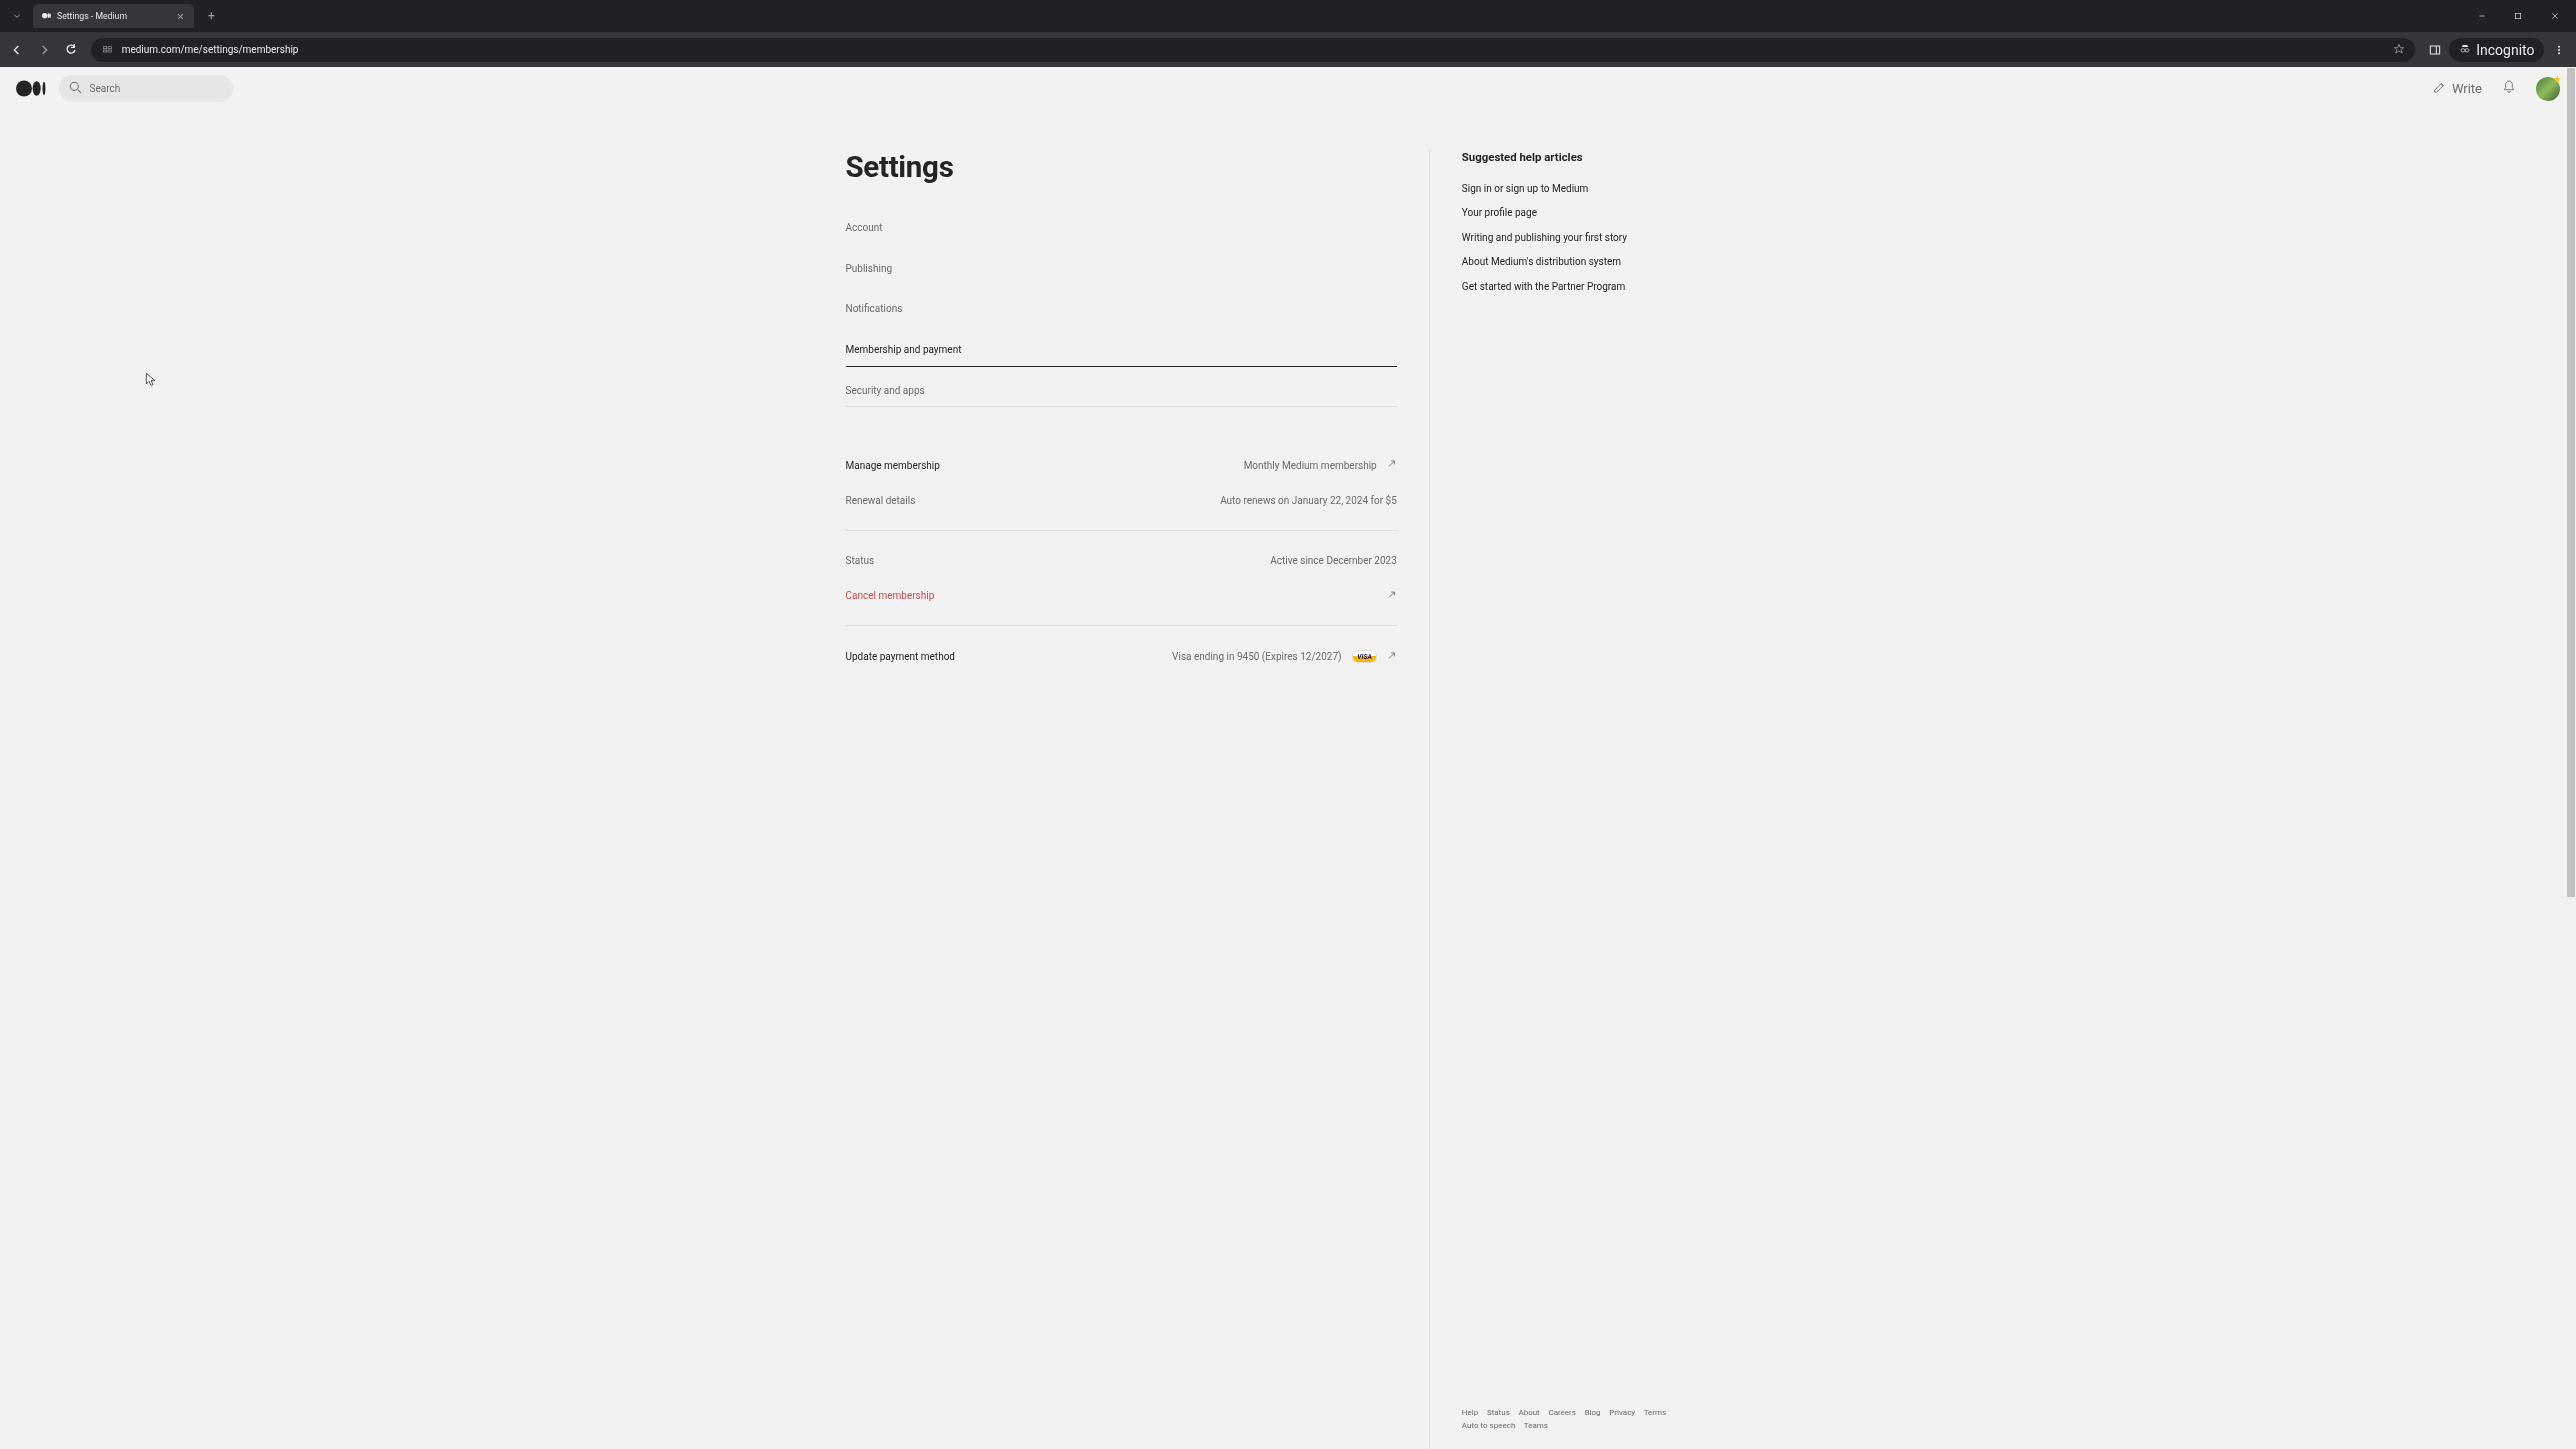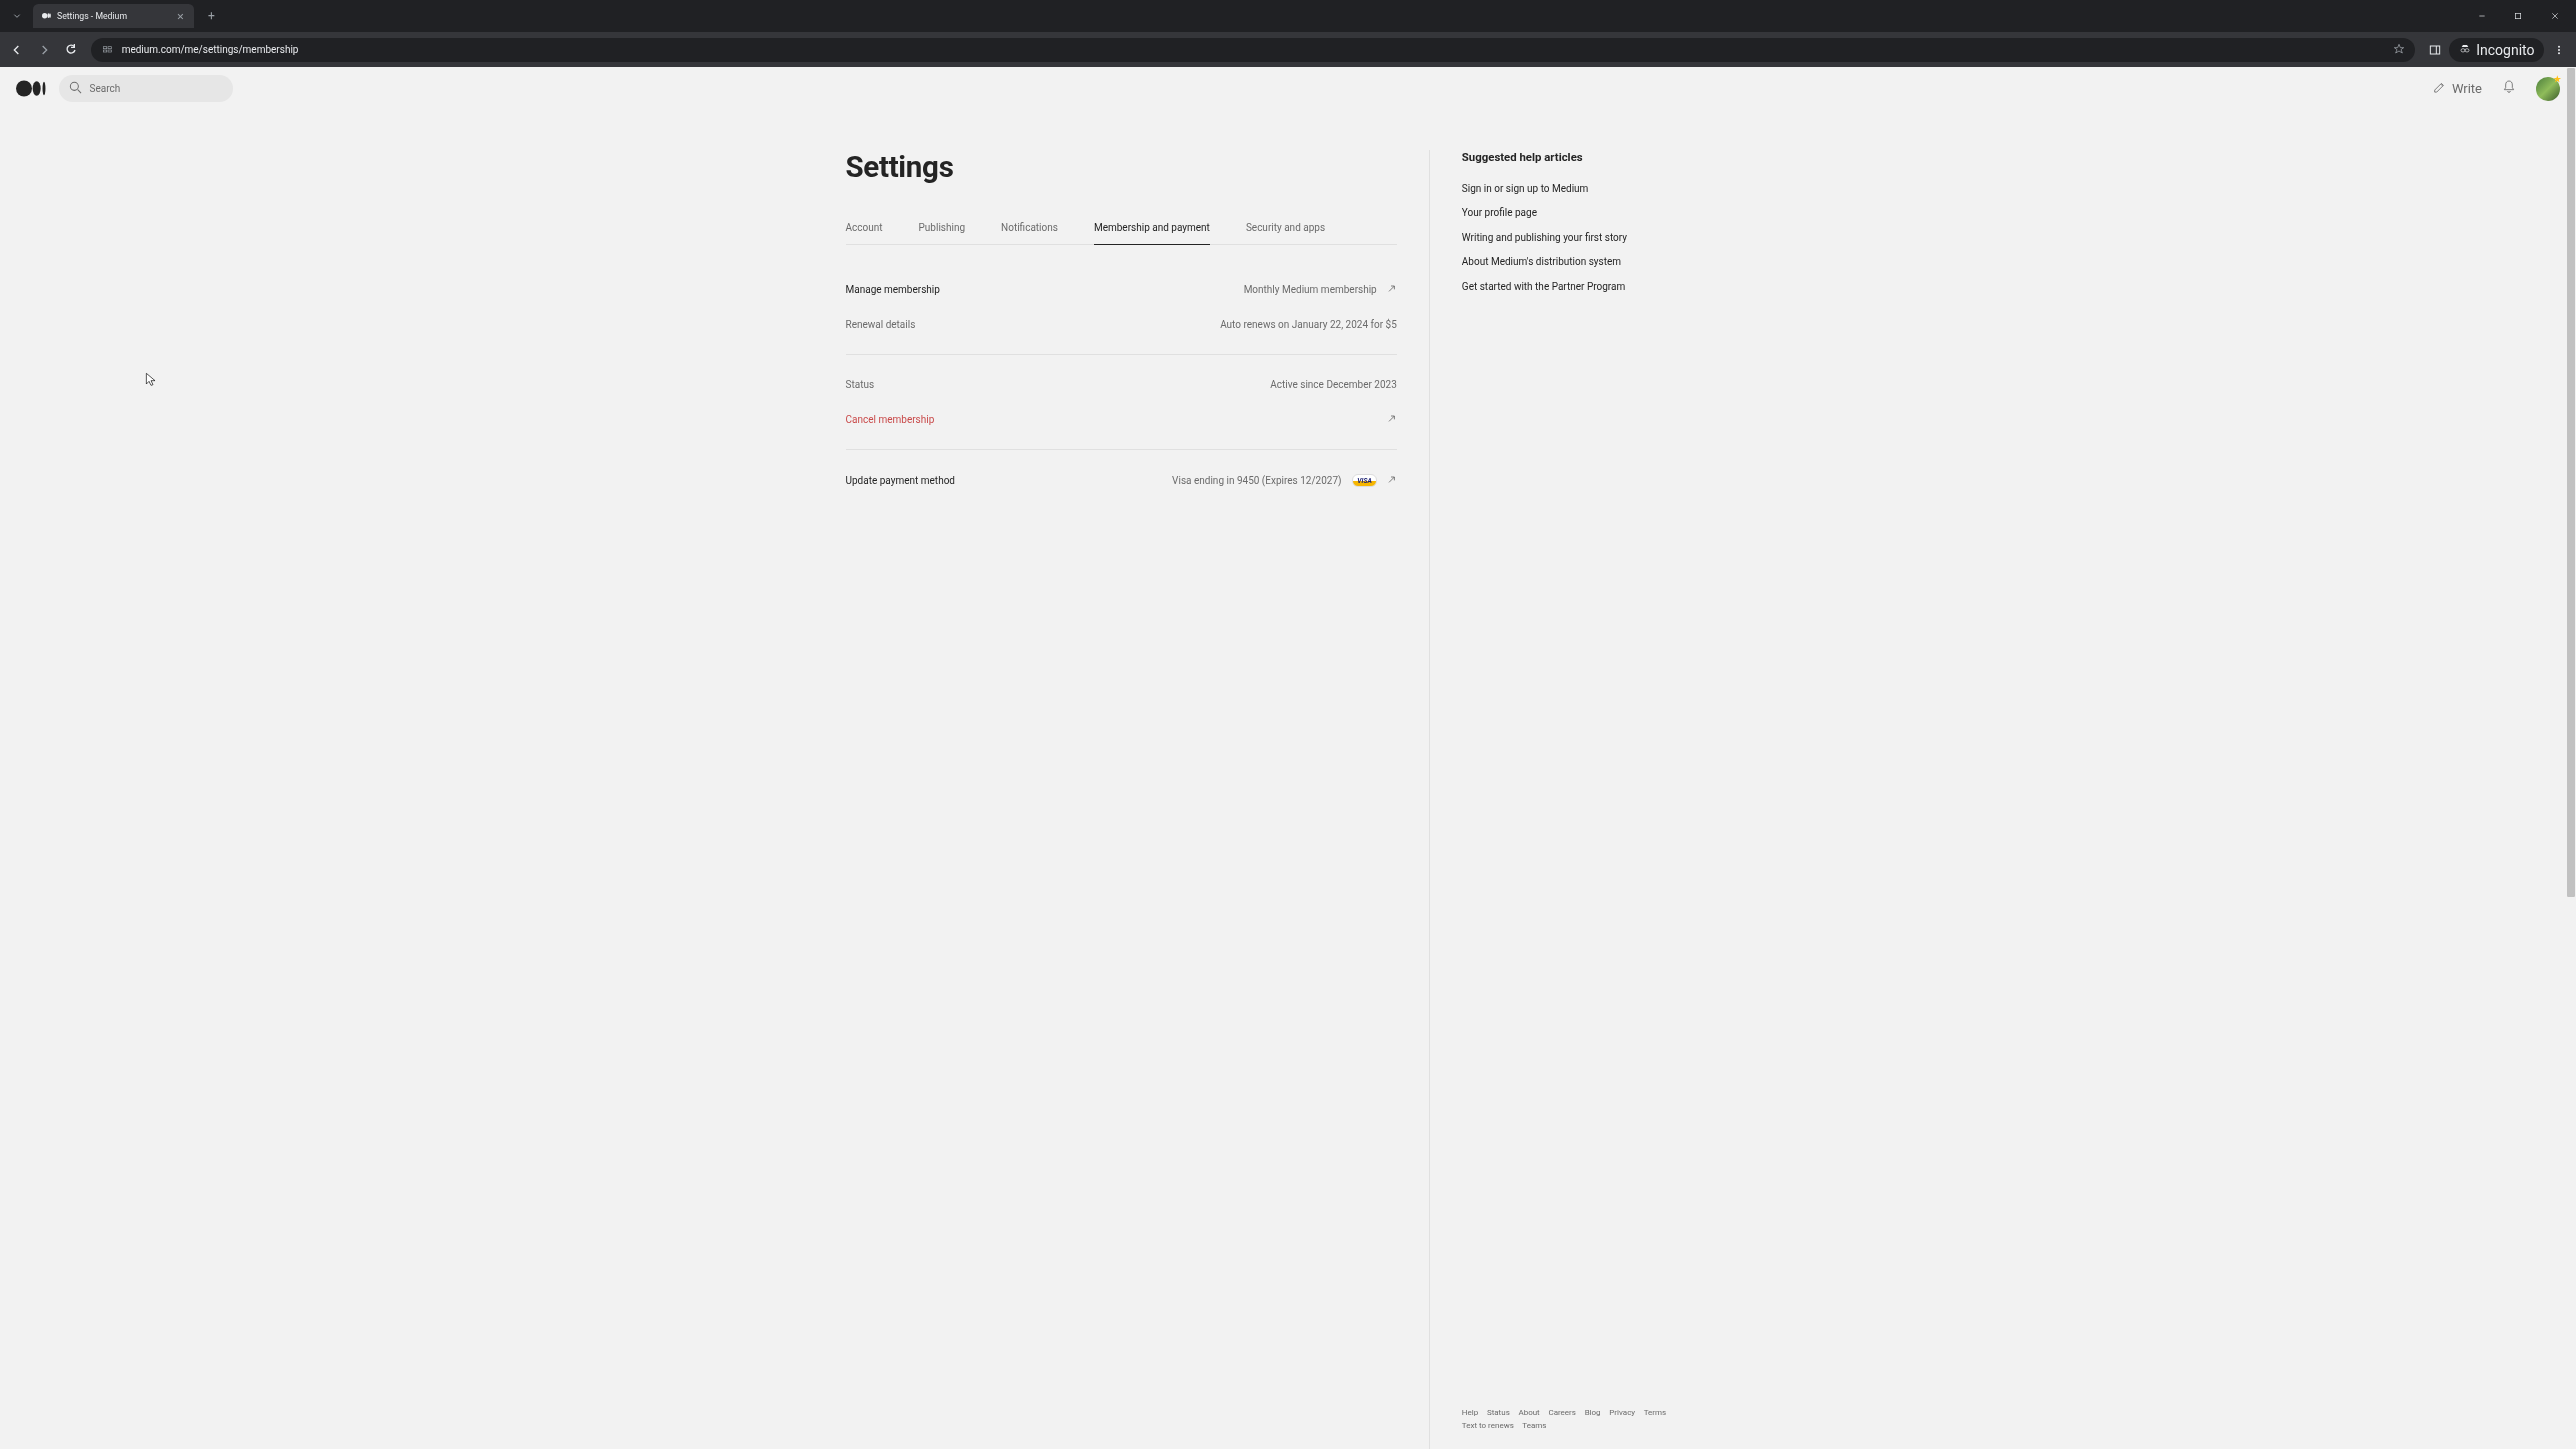--- a/index.html
+++ b/index.html
@@ -214,23 +214,24 @@
       font-size: 29.5px;
       font-weight: 700;
       color: #242424;
       letter-spacing: -0.3px;
       margin-bottom: 38px;
     }
 
     
     .tabs {
       display: flex;
-      gap: 36px;
+      gap: 19px;
       border-bottom: 0.7px solid #e0e0e0;
-      margin-bottom: 27px;
+      margin-bottom: 40px;
+      flex-direction: column;
     }
     .tab-item {
       padding-bottom: 10.7px;
       color: #6b6b6b;
       font-size: 10px;
       cursor: pointer;
       position: relative;
     }
     .tab-item.active {
       color: #242424;
@@ -501,21 +502,21 @@
           <div>
             <span>Help</span>
             <span>Status</span>
             <span>About</span>
             <span>Careers</span>
             <span>Blog</span>
             <span>Privacy</span>
             <span>Terms</span>
           </div>
           <div>
-            <span>Text to renews</span>
+            <span>Auto to speech</span>
             <span>Teams</span>
           </div>
         </div>
       </div>
     </div>
   </div>
 
   <div class="scrollbar">
     <div class="scrollbar-thumb"></div>
   </div>

